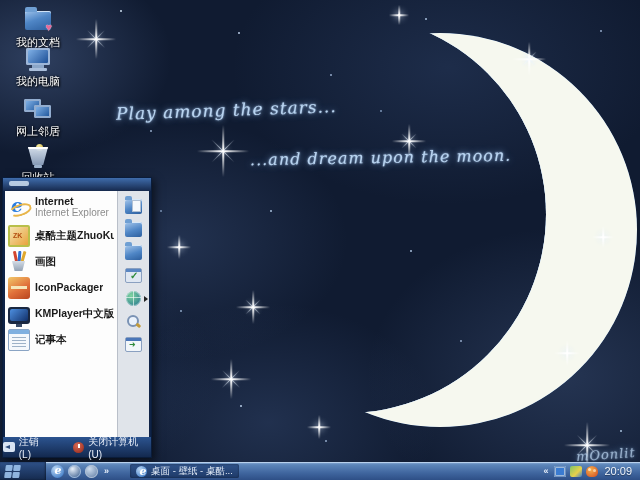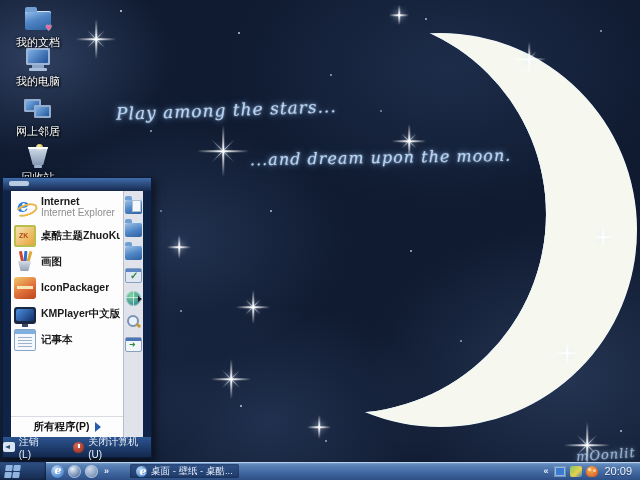--- a/index.html
+++ b/index.html
@@ -77,21 +77,21 @@
   .a-bin .ball{position:absolute;left:13px;top:4px;width:7px;height:7px;border-radius:50%;
      background:radial-gradient(circle at 35% 30%,#f3e8a2,#c9a92e)}
   .a-bin .foot{position:absolute;left:11px;top:25px;width:8px;height:3px;background:#9db2cc;border-radius:1px}
 
   
   #startmenu{position:absolute;left:2px;top:177px;width:150px;height:281px;
      background:#0f2347;border:1px solid #0a1c3a;box-shadow:3px 3px 8px rgba(0,0,0,.55);
      display:flex;flex-direction:column;box-sizing:border-box}
   #sm-head{height:13px;background:linear-gradient(180deg,#3f6cab,#16294d);position:relative;flex:0 0 auto}
   #sm-user{position:absolute;left:6px;top:3px;width:20px;height:5px;border-radius:2px;background:#cfe0f2;opacity:.85}
-  #sm-body{flex:1;display:flex;margin:0 8px;overflow:hidden}
+  #sm-body{flex:1;display:flex;margin:0 2px;overflow:hidden}
   #sm-left{width:112px;background:#fdfdfd;display:flex;flex-direction:column;border-right:1px solid #b9bfc9}
   #sm-right{flex:1;background:#e0e4ea;display:flex;flex-direction:column;align-items:center;padding-top:4px}
   .sm-item{display:flex;align-items:center;gap:5px;padding:2px 3px;height:22px;cursor:pointer}
   .sm-item .txt{font-size:10.5px;font-weight:bold;color:#1a1a1a;line-height:1.05;white-space:nowrap;overflow:hidden}
   .sm-item.two{height:28px}
   .sm-item .sub{font-size:10px;color:#8d8d8d;font-weight:normal}
   .sm-ic{flex:0 0 auto;width:22px;height:22px;position:relative}
   .spacer{flex:1}
   #allprog{display:flex;align-items:center;justify-content:center;gap:5px;height:20px;
      font-size:10.5px;font-weight:bold;color:#111;cursor:pointer;border-top:1px solid #d8dce2}
@@ -299,24 +299,20 @@
       </div>
       <div class="sm-item">
         <span class="sm-ic i-kmp"></span>
         <span class="txt">KMPlayer中文版</span>
       </div>
       <div class="sm-item">
         <span class="sm-ic i-note"></span>
         <span class="txt">记事本</span>
       </div>
       <div class="spacer"></div>
-      <div id="allprog">
-        <span>所有程序(P)</span>
-        <span class="arr"></span>
-      </div>
     </div>
     <div id="sm-right">
       <div class="mrow">
           <span class="m-ic mf m-doc"></span>
         </div>
       <div class="mrow">
           <span class="m-ic mf"></span>
         </div>
       <div class="mrow">
           <span class="m-ic mf"></span>

